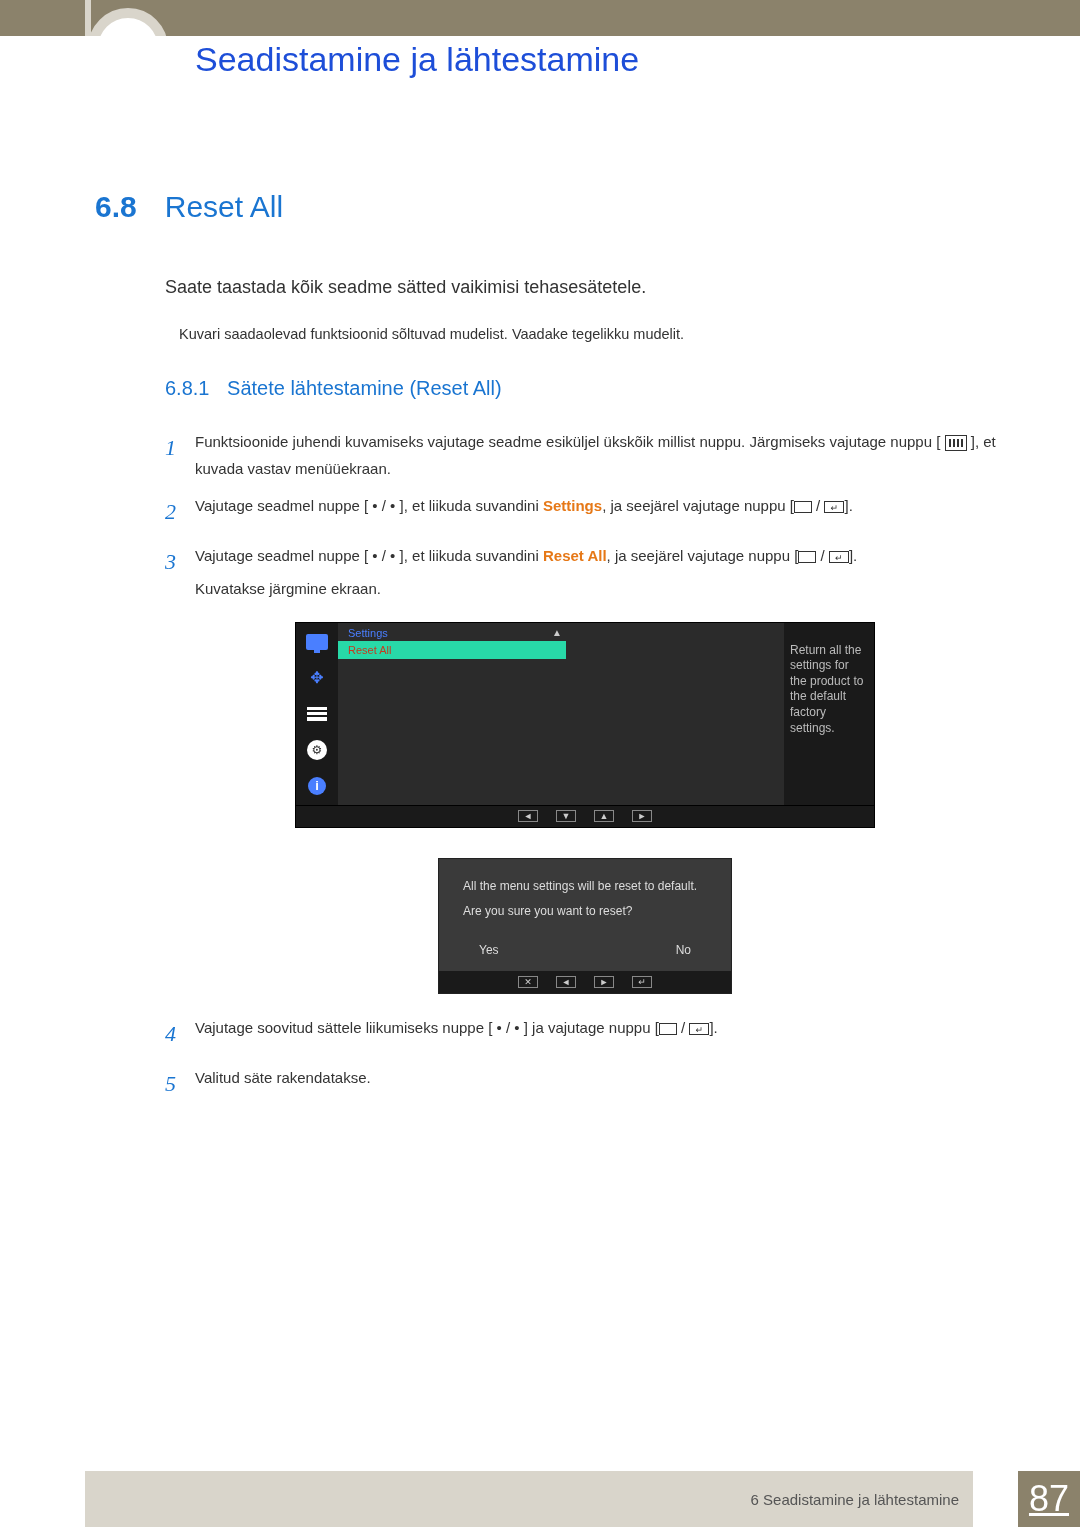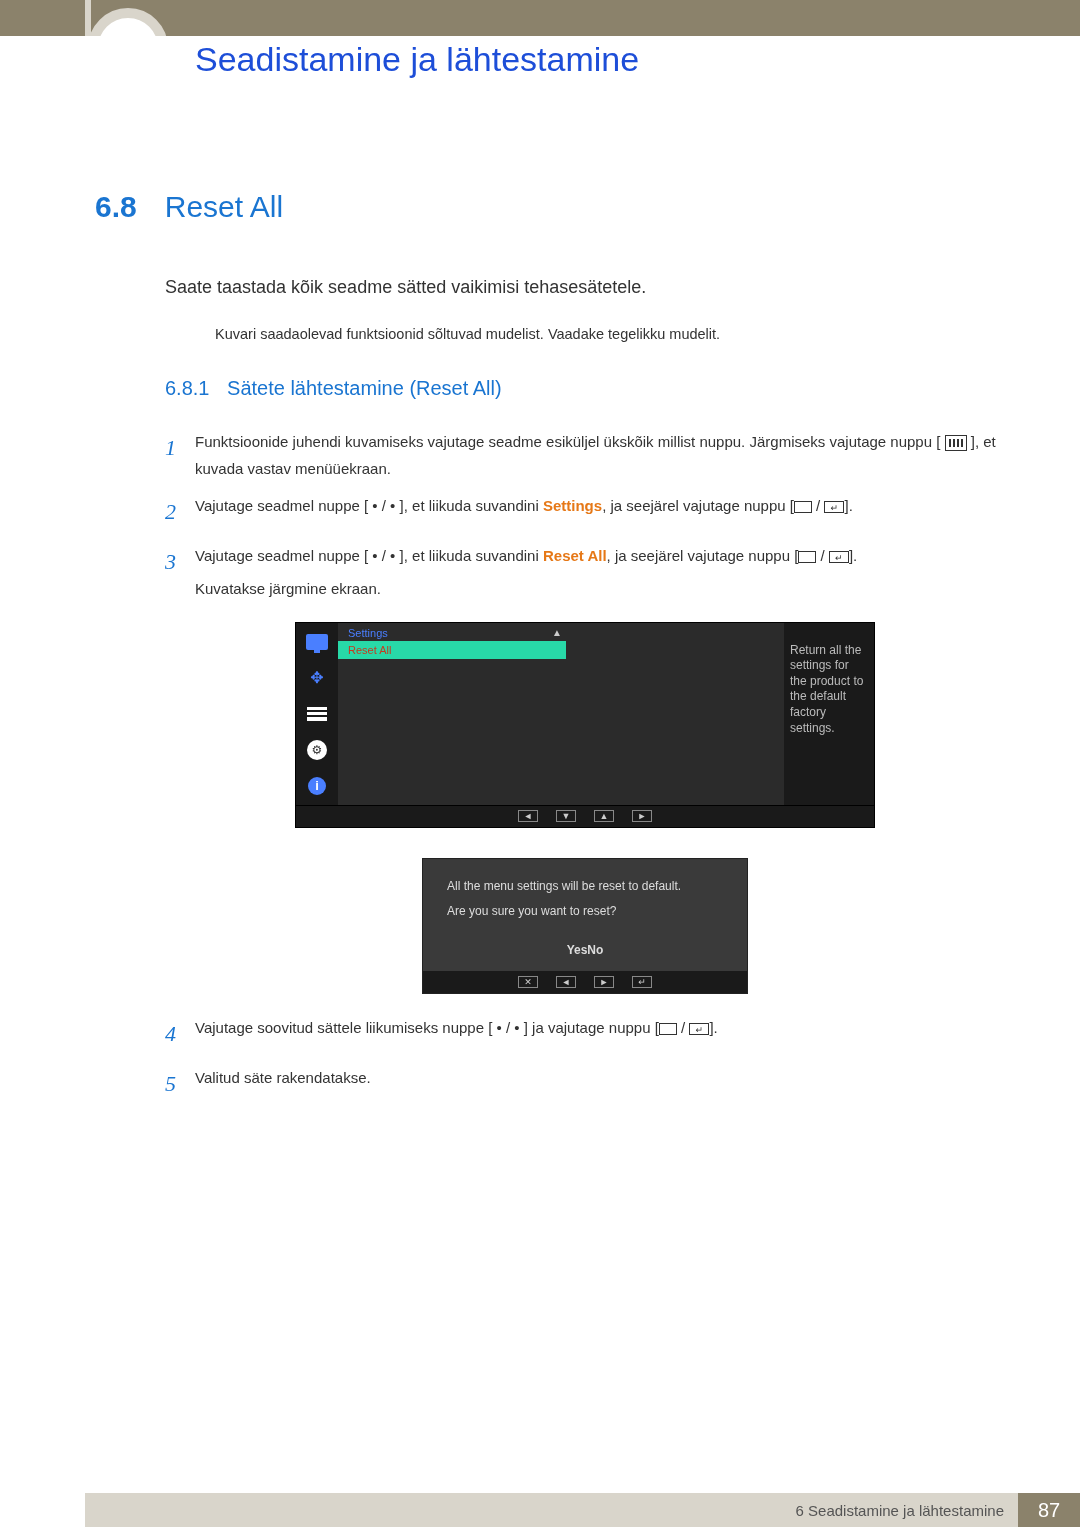--- a/index.html
+++ b/index.html
@@ -73,21 +73,21 @@
   .para {
     font-size: 18px;
     color: #333;
     margin-left: 70px;
     margin-bottom: 25px;
     line-height: 1.5;
   }
   .note {
     font-size: 14.5px;
     color: #333;
-    margin-left: 120px;
+    margin-left: 84px;
     margin-bottom: 35px;
   }
   .subsection {
     margin-left: 70px;
     color: #1a75d1;
     font-size: 20px;
     margin-bottom: 28px;
     font-weight: normal;
   }
   .subsection-num { margin-right: 12px; }
@@ -212,37 +212,36 @@
     width: 20px; height: 12px;
     border: 1px solid #888;
     color: #ccc;
     font-size: 9px;
     text-align: center;
     line-height: 11px;
   }
 
   
   .osd2 {
-    width: 326px;
+    width: 294px;
     margin: 0 auto 20px;
     background: #3a3a3a;
     color: #ddd;
     font-size: 12px;
     border: 1px solid #222;
   }
   .osd2-body {
     padding: 18px 24px 14px;
     line-height: 1.6;
   }
   .osd2-btns {
     display: flex;
-    justify-content: center;
+    justify-content: space-between;
     padding: 8px 40px 14px;
     font-size: 12px;
-    font-weight: bold;
   }
   .osd2-foot {
     background: #1a1a1a;
     height: 22px;
     display: flex;
     justify-content: center;
     align-items: center;
     gap: 18px;
   }
   .osd2-foot span {
@@ -253,43 +252,45 @@
     font-size: 9px;
     text-align: center;
     line-height: 11px;
   }
 
   
   .page-footer {
     position: absolute;
     bottom: 0; left: 85px;
     right: 0;
-    height: 34px;
+    height: 56px;
     display: flex;
     align-items: stretch;
     z-index: 5;
+    gap: 45px;
   }
   .foot-bar {
     flex: 1;
     background: #d9d5cb;
     display: flex;
     align-items: center;
     justify-content: flex-end;
     padding-right: 14px;
     font-size: 15px;
     color: #555;
   }
   .foot-num {
     width: 62px;
     background: #8b826b;
     color: #fff;
-    font-size: 20px;
+    font-size: 36px;
     display: flex;
     align-items: center;
     justify-content: center;
+    text-decoration: underline;
   }
   .icon-monitor { width:22px;height:16px;background:#4a7fff;border-radius:2px;position:relative; }
   .icon-monitor::after{content:'';position:absolute;bottom:-3px;left:8px;width:6px;height:3px;background:#4a7fff;}
   .icon-arrows { color:#4a7fff;font-size:16px; }
   .icon-list { width:20px;height:14px;background:linear-gradient(#fff 0 3px,transparent 3px 5px,#fff 5px 8px,transparent 8px 10px,#fff 10px 14px); }
   .icon-gear { width:20px;height:20px;border-radius:50%;background:#fff;display:flex;align-items:center;justify-content:center;color:#333;font-size:12px; }
   .icon-info { width:18px;height:18px;border-radius:50%;background:#4a7fff;color:#fff;font-size:13px;line-height:18px;text-align:center;font-weight:bold; }
 </style>
 </head>
 <body>

